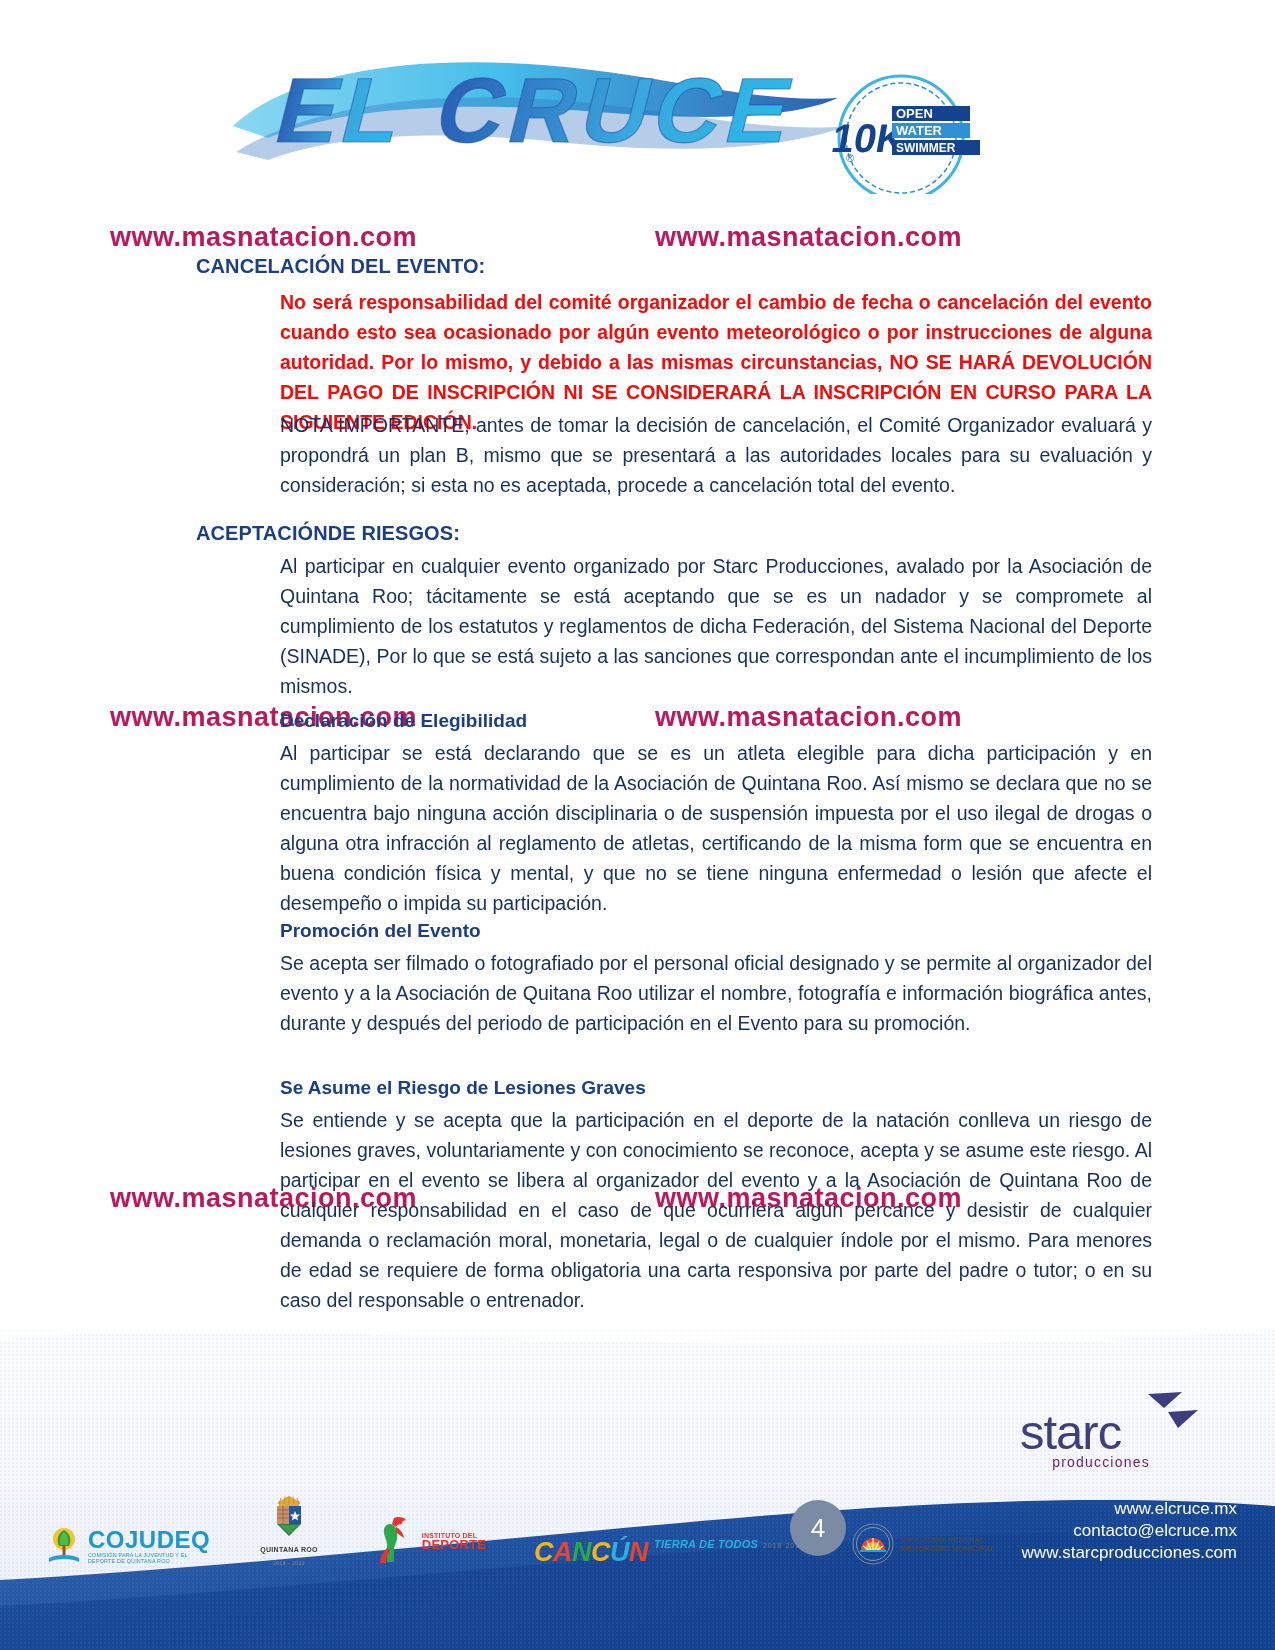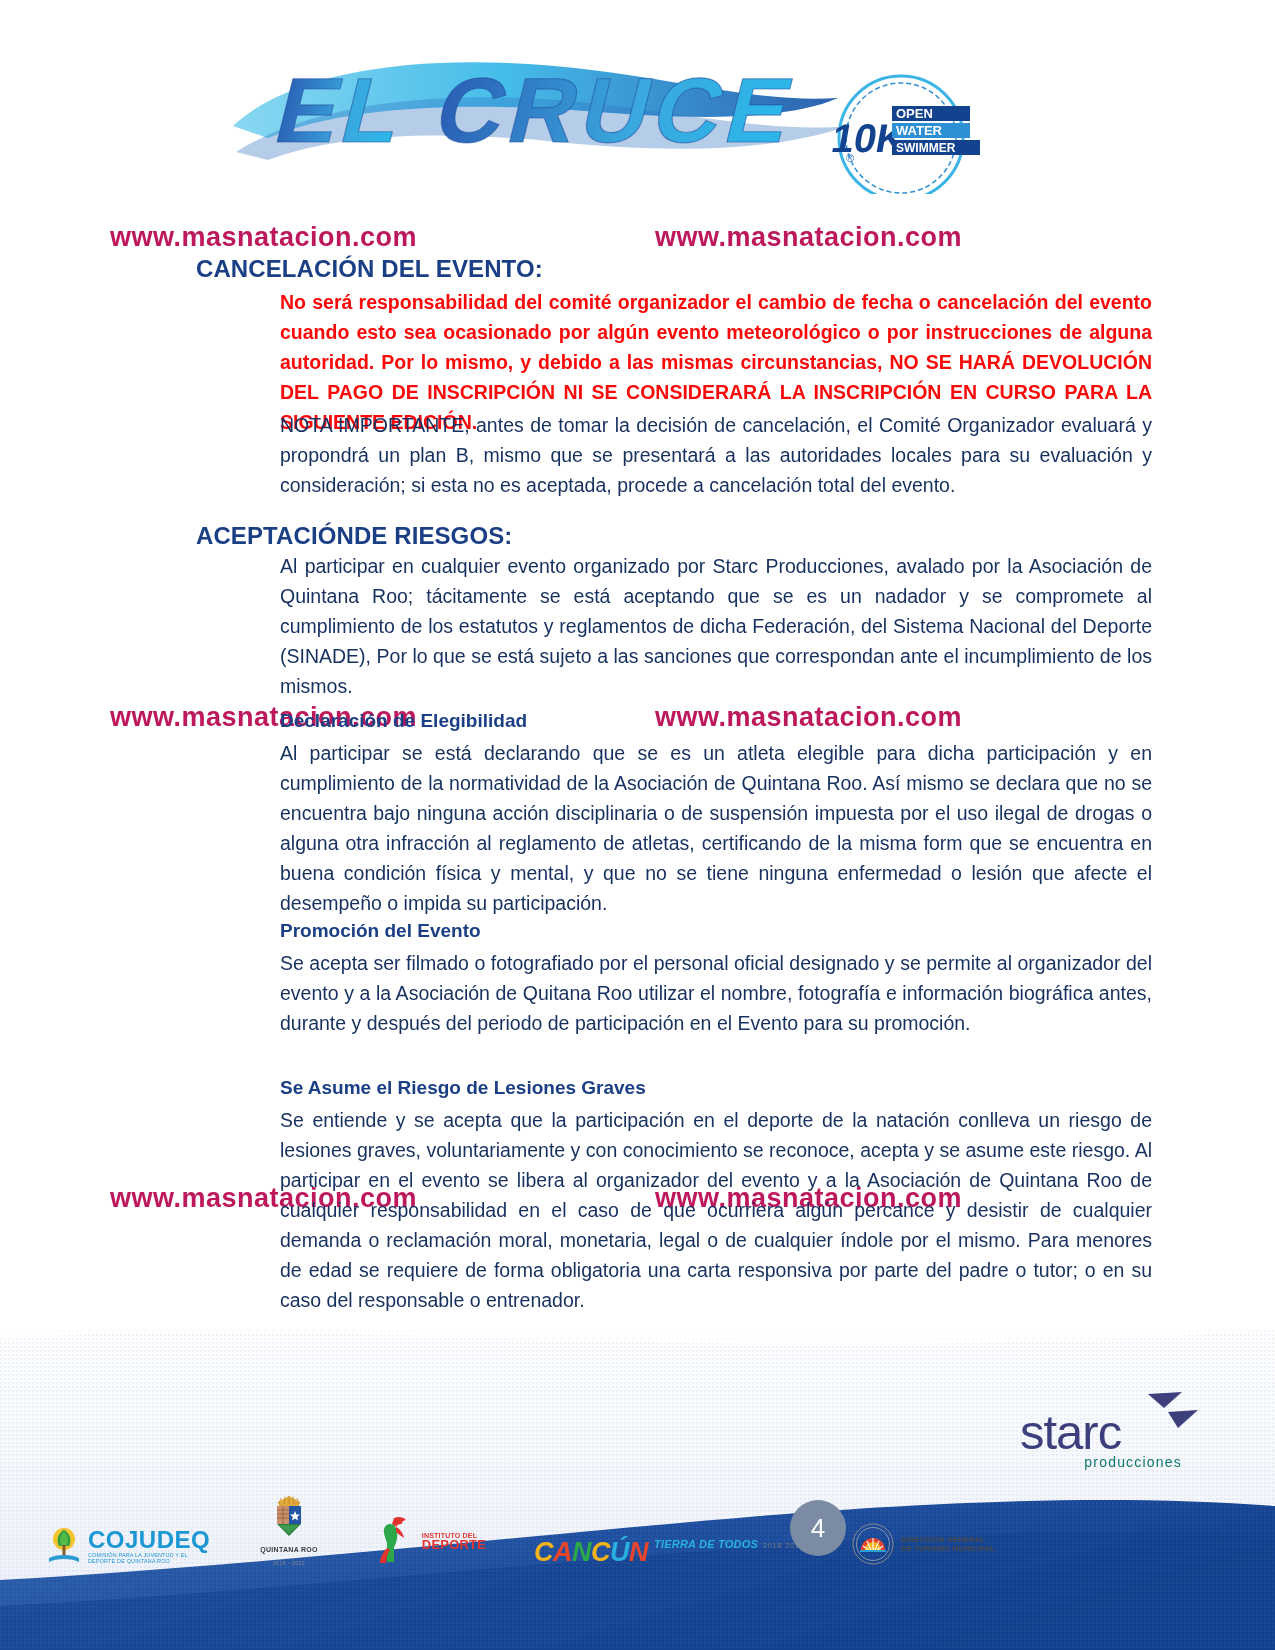--- a/index.html
+++ b/index.html
@@ -50,21 +50,21 @@
   .content {
     position: absolute;
     left: 0;
     top: 215px;
     width: 1275px;
   }
 
   .heading {
     color: #1b3f85;
     font-weight: bold;
-    font-size: 24px;
+    font-size: 20px;
     letter-spacing: 0.1px;
     margin: 0;
     position: absolute;
   }
   .subheading {
     color: #1b3f85;
     font-weight: bold;
     font-size: 19px;
     margin: 0;
     position: absolute;
@@ -168,23 +168,23 @@
   }
   .starc-word {
     font-size: 49px;
     color: #3c3f7c;
     letter-spacing: -1px;
     line-height: 0.85;
     font-weight: 500;
   }
   .starc-sub {
     font-size: 14px;
-    color: #0f766e;
+    color: #701a75;
     letter-spacing: 1.2px;
-    text-align: right;
+    text-align: center;
     padding-right: 8px;
   }
   .page-num {
     position: absolute;
     left: 790px;
     top: 1500px;
     width: 56px;
     height: 56px;
     border-radius: 50%;
     background: #7b8ba3;
@@ -409,14 +409,19 @@
           <path d="M26,22 L56,20 L36,38 Z" fill="#3c3f7c"></path>
         </svg>
         <div class="starc-word">starc</div>
       </div>
       <div class="starc-sub">producciones</div>
     </div>
   </div>
 
   <div class="page-num">4</div>
 
+  <div class="contact">
+    <div>www.elcruce.mx</div>
+    <div>contacto@elcruce.mx</div>
+    <div>www.starcproducciones.com</div>
+  </div>
 
 </div>
 
 </body></html>

